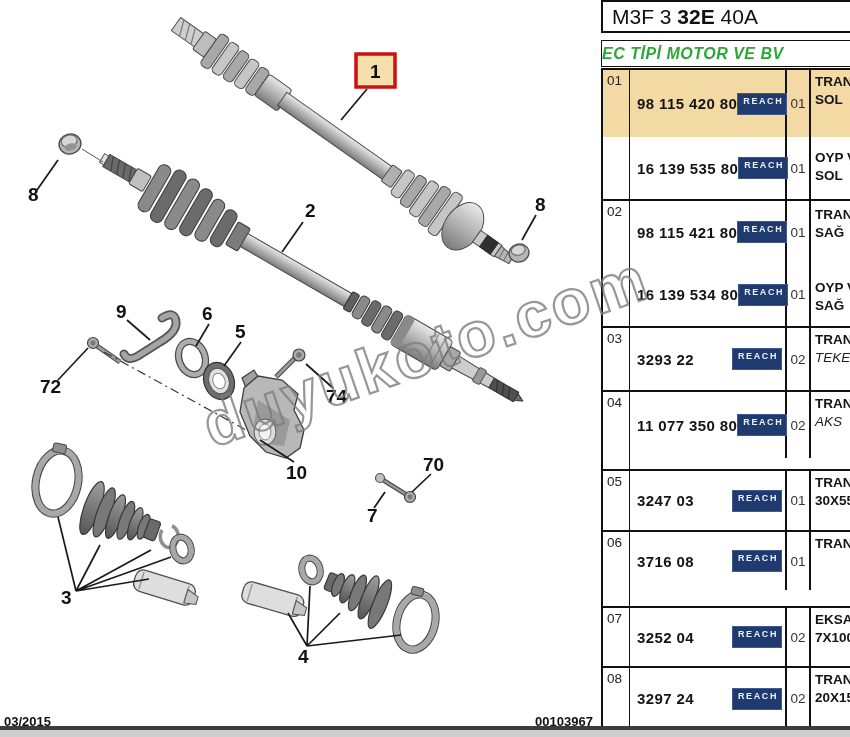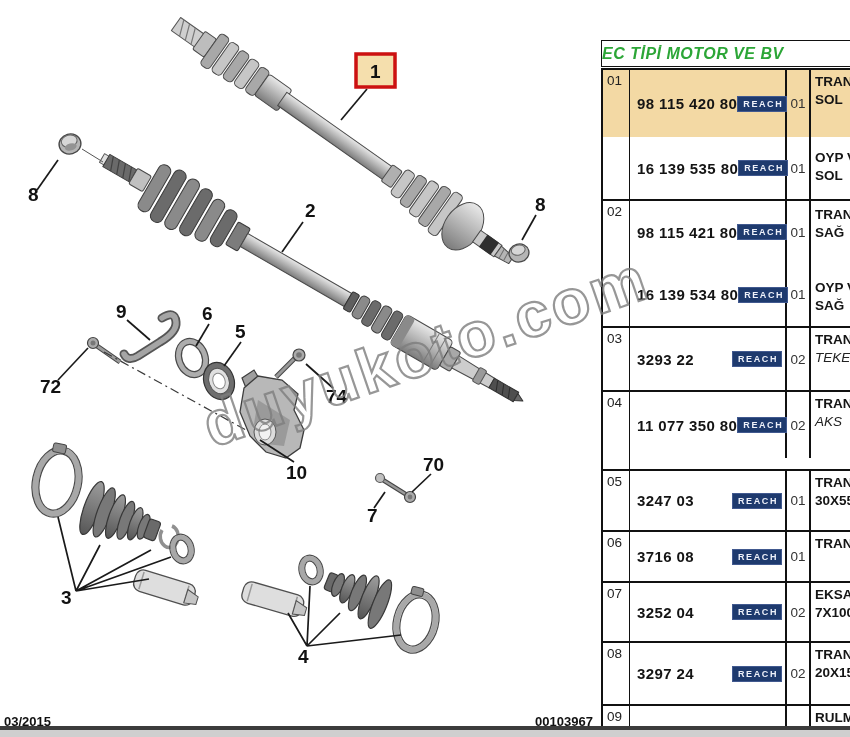--- a/index.html
+++ b/index.html
@@ -52,21 +52,21 @@
   .rowscol{position:relative;z-index:1;flex:1;display:flex;flex-direction:column;}
   .trow{display:flex;}
   .refcell{
     width:157px;flex:0 0 157px;border-right:2px solid #111;
     display:flex;align-items:center;padding:0 3px 0 7px;
   }
   .ref{font-size:15px;font-weight:bold;color:#141414;letter-spacing:.4px;flex:1;white-space:nowrap;}
   .reach{
     flex:0 0 auto;background:#1E3A6E;border:1px solid #41598f;color:#eef1fa;
     font-size:9px;font-weight:bold;letter-spacing:1.6px;
-    padding:2px 3px 2px 5px;line-height:10px;cursor:pointer;white-space:nowrap;
+    padding:2px 3px 8px 5px;line-height:10px;cursor:pointer;white-space:nowrap;
   }
   .qtycell{
     width:24px;flex:0 0 24px;border-right:2px solid #111;
     display:flex;align-items:center;justify-content:center;
     font-size:13.5px;color:#333;
   }
   .desccell{flex:1;padding:4px 0 0 4px;overflow:hidden;}
   .d1{font-size:13.5px;font-weight:bold;color:#151515;white-space:nowrap;line-height:16px;}
   .d2{font-size:13.5px;font-weight:bold;color:#151515;white-space:nowrap;line-height:16px;margin-top:2px;}
   .d2.it{font-style:italic;font-weight:normal;color:#222;}
@@ -296,20 +296,25 @@
   <text class="callout" x="423" y="471">70</text>
   <text class="callout" x="367" y="522">7</text>
   <text class="callout" x="61" y="604">3</text>
   <text class="callout" x="298" y="663">4</text>
 </svg>
 
 <div class="watermark">duyukoto.com</div>
 
 <div class="panel">
 
+  <div class="m3f-box">
+    <span style="white-space:pre">M3F 3 </span>
+      <span class="b">32E</span>
+      <span style="white-space:pre"> 40A</span>
+  </div>
 
   <div class="green-box">
     <span>EC TİPİ MOTOR VE BV</span>
   </div>
 
   <div class="table">
 
     <div class="tgroup" style="height:131px">
       <div class="hl"></div>
       <div class="numcol">01</div>
@@ -411,21 +416,21 @@
             </div>
         <div class="qtycell">01</div>
         <div class="desccell">
               <div class="d1">TRAN</div>
           <div class="d2">30X55</div>
             </div>
       </div>
         </div>
     </div>
 
-    <div class="tgroup" style="height:51px">
+    <div class="tgroup" style="height:76px">
       <div class="numcol">06</div>
       <div class="rowscol">
           <div class="trow" style="height:58px">
         <div class="refcell">
               <span class="ref">3716 08</span>
           <span class="reach">REACH</span>
             </div>
         <div class="qtycell">01</div>
         <div class="desccell">
               <div class="d1">TRAN</div>

